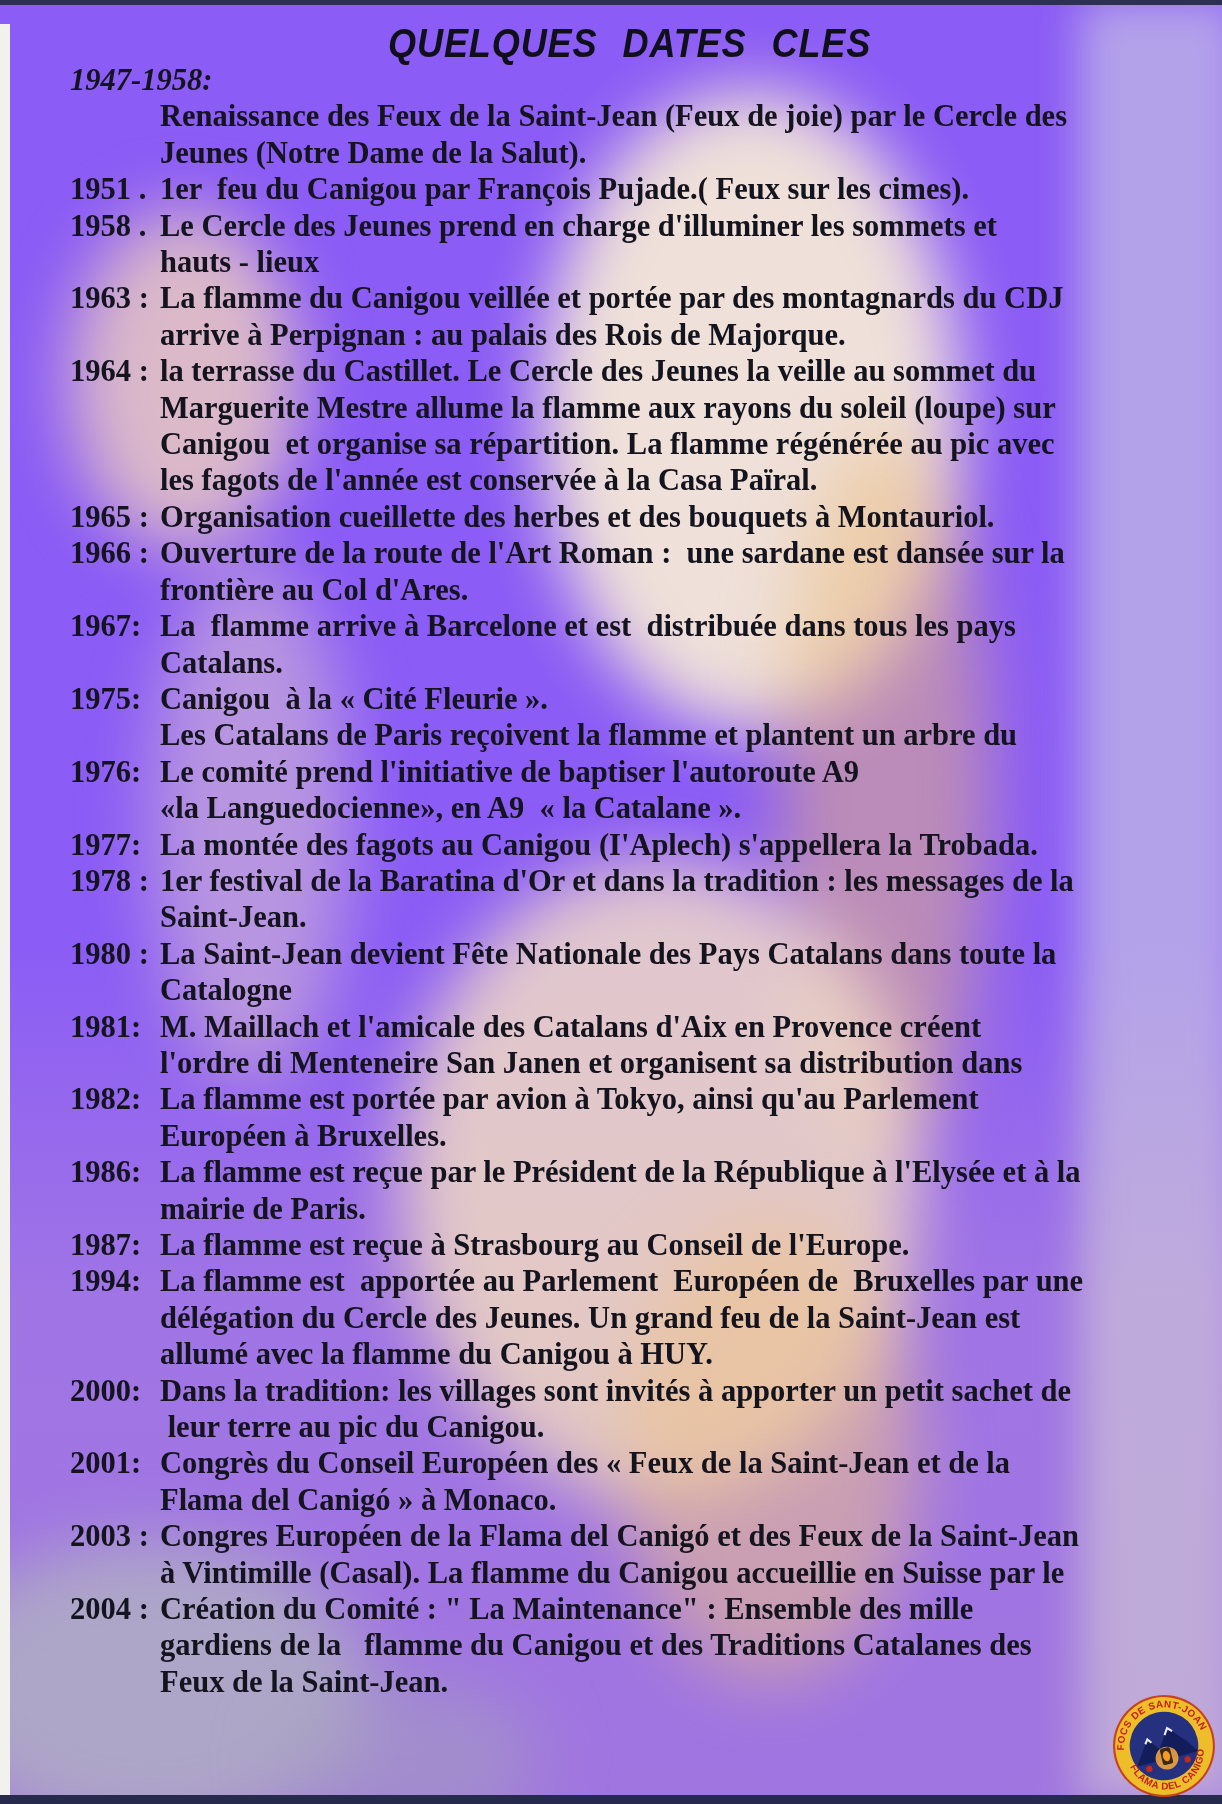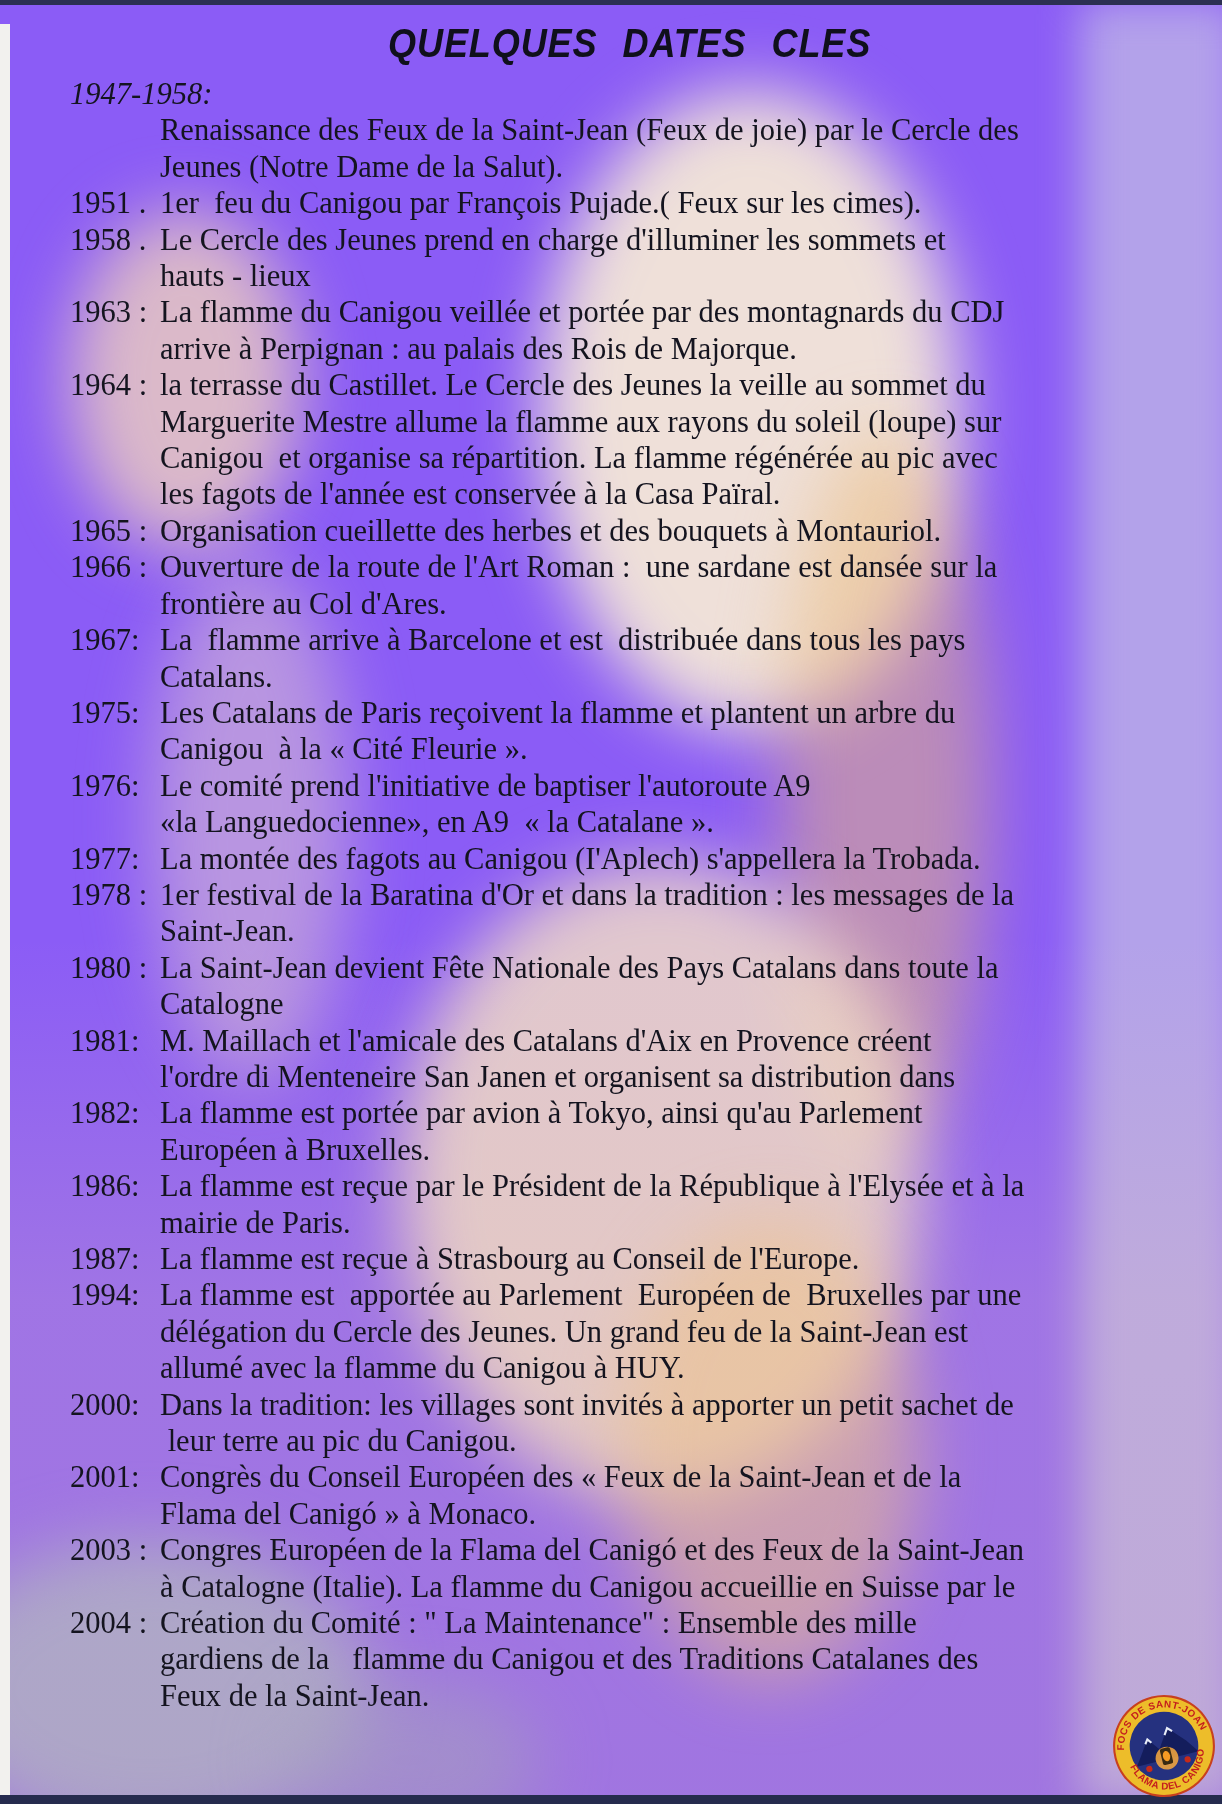--- a/index.html
+++ b/index.html
@@ -31,23 +31,23 @@
   .title{
     position:absolute;left:388px;top:20px;
     font-family:"Liberation Sans", sans-serif;
     font-weight:700;font-style:italic;
     font-size:41px;color:#10101c;
     letter-spacing:1px;word-spacing:16px;
     transform:scaleX(0.88);transform-origin:left top;
     white-space:nowrap;
   }
   .content{
-    position:absolute;left:70px;top:76px;right:10px;
+    position:absolute;left:70px;top:62px;right:10px;
     color:#14141f;
-    font-size:30.5px;font-weight:400;
+    font-size:30.5px;font-weight:700;
     line-height:36.4px;
   }
   .intro-year{font-style:italic;white-space:pre;}
   .indented{padding-left:90px;}
   .line{white-space:pre;}
   .entry{display:grid;grid-template-columns:90px 1fr;}
   .year{white-space:pre;}
   
   .badge{position:absolute;left:1112px;top:1694px;width:104px;height:104px;transform:rotate(-14deg);}
 </style>
@@ -134,22 +134,22 @@
       <span class="year">1967:</span>
       <div class="lines">
             <div class="line">La  flamme arrive à Barcelone et est  distribuée dans tous les pays</div>
             <div class="line">Catalans.</div>
           </div>
     </div>
 
     <div class="entry">
       <span class="year">1975:</span>
       <div class="lines">
+            <div class="line">Canigou  à la « Cité Fleurie ».</div>
             <div class="line">Les Catalans de Paris reçoivent la flamme et plantent un arbre du</div>
-            <div class="line">Canigou  à la « Cité Fleurie ».</div>
           </div>
     </div>
 
     <div class="entry">
       <span class="year">1976:</span>
       <div class="lines">
             <div class="line">Le comité prend l'initiative de baptiser l'autoroute A9</div>
             <div class="line">«la Languedocienne», en A9  « la Catalane ».</div>
           </div>
     </div>
@@ -230,21 +230,21 @@
       <div class="lines">
             <div class="line">Congrès du Conseil Européen des « Feux de la Saint-Jean et de la</div>
             <div class="line">Flama del Canigó » à Monaco.</div>
           </div>
     </div>
 
     <div class="entry">
       <span class="year">2003 :</span>
       <div class="lines">
             <div class="line">Congres Européen de la Flama del Canigó et des Feux de la Saint-Jean</div>
-            <div class="line">à Catalogne (Italie). La flamme du Canigou accueillie en Suisse par le</div>
+            <div class="line">à Vintimille (Casal). La flamme du Canigou accueillie en Suisse par le</div>
           </div>
     </div>
 
     <div class="entry">
       <span class="year">2004 :</span>
       <div class="lines">
             <div class="line">Création du Comité : " La Maintenance" : Ensemble des mille</div>
             <div class="line">gardiens de la   flamme du Canigou et des Traditions Catalanes des</div>
             <div class="line">Feux de la Saint-Jean.</div>
           </div>

